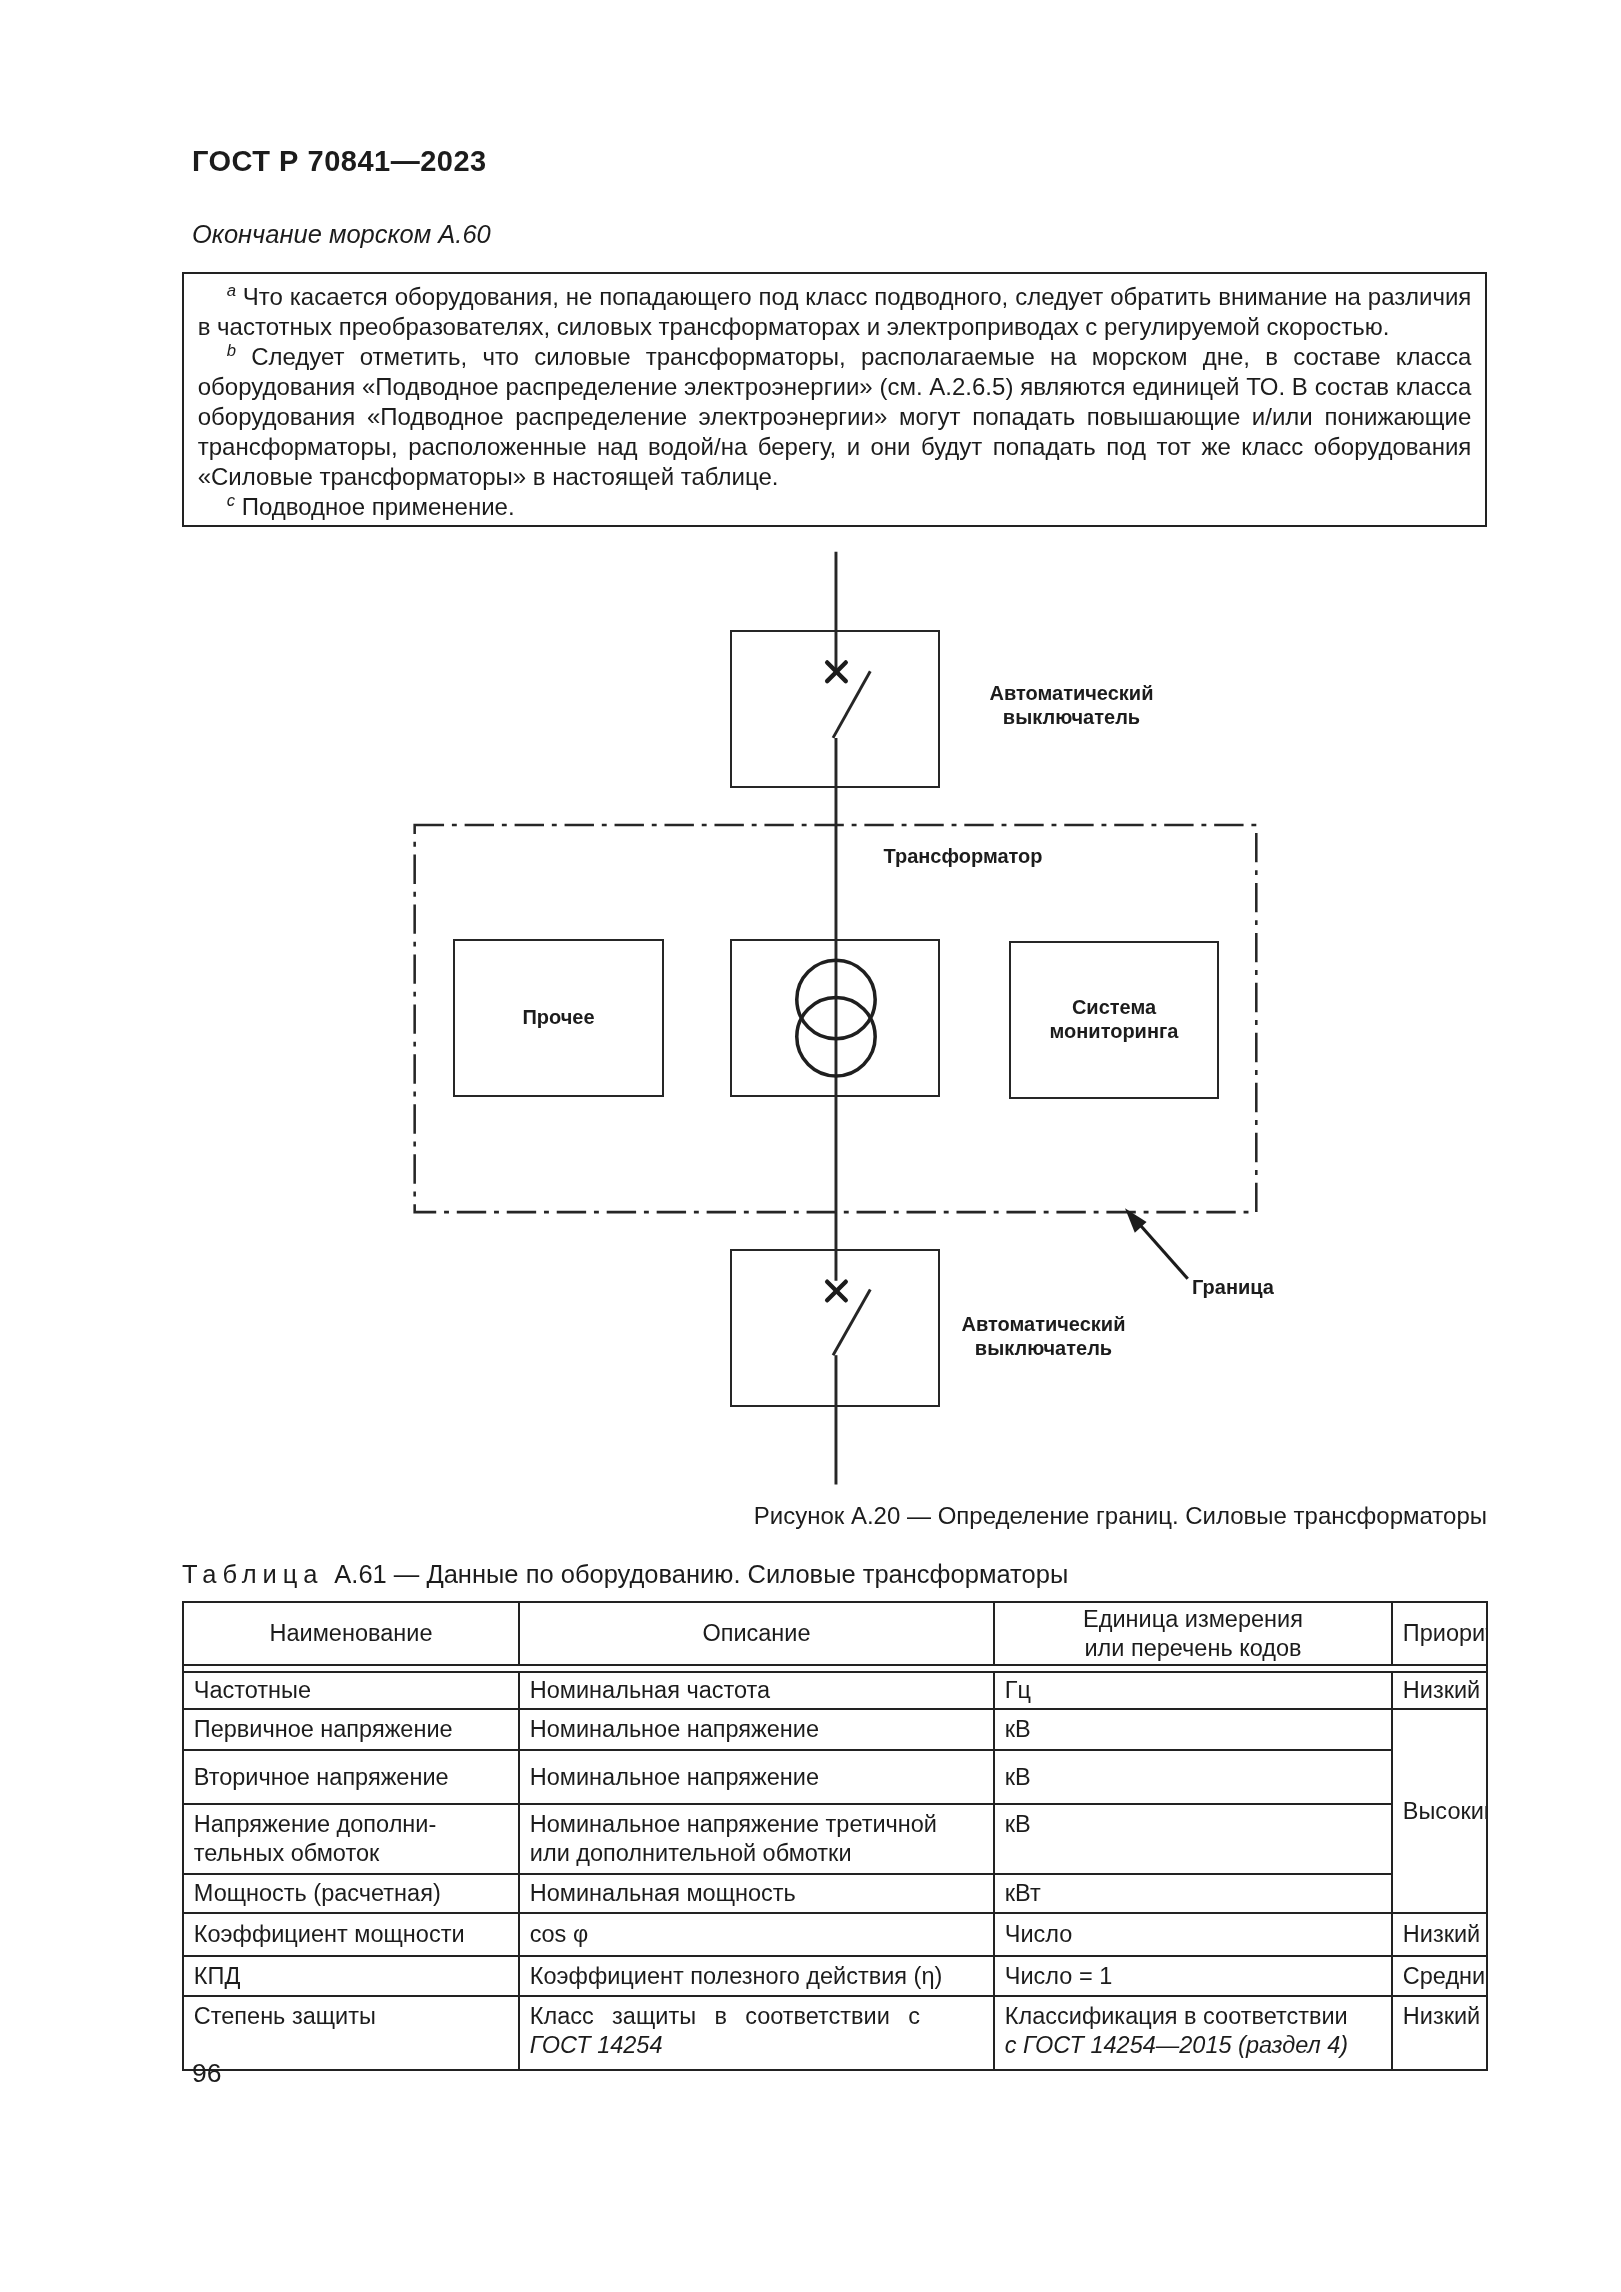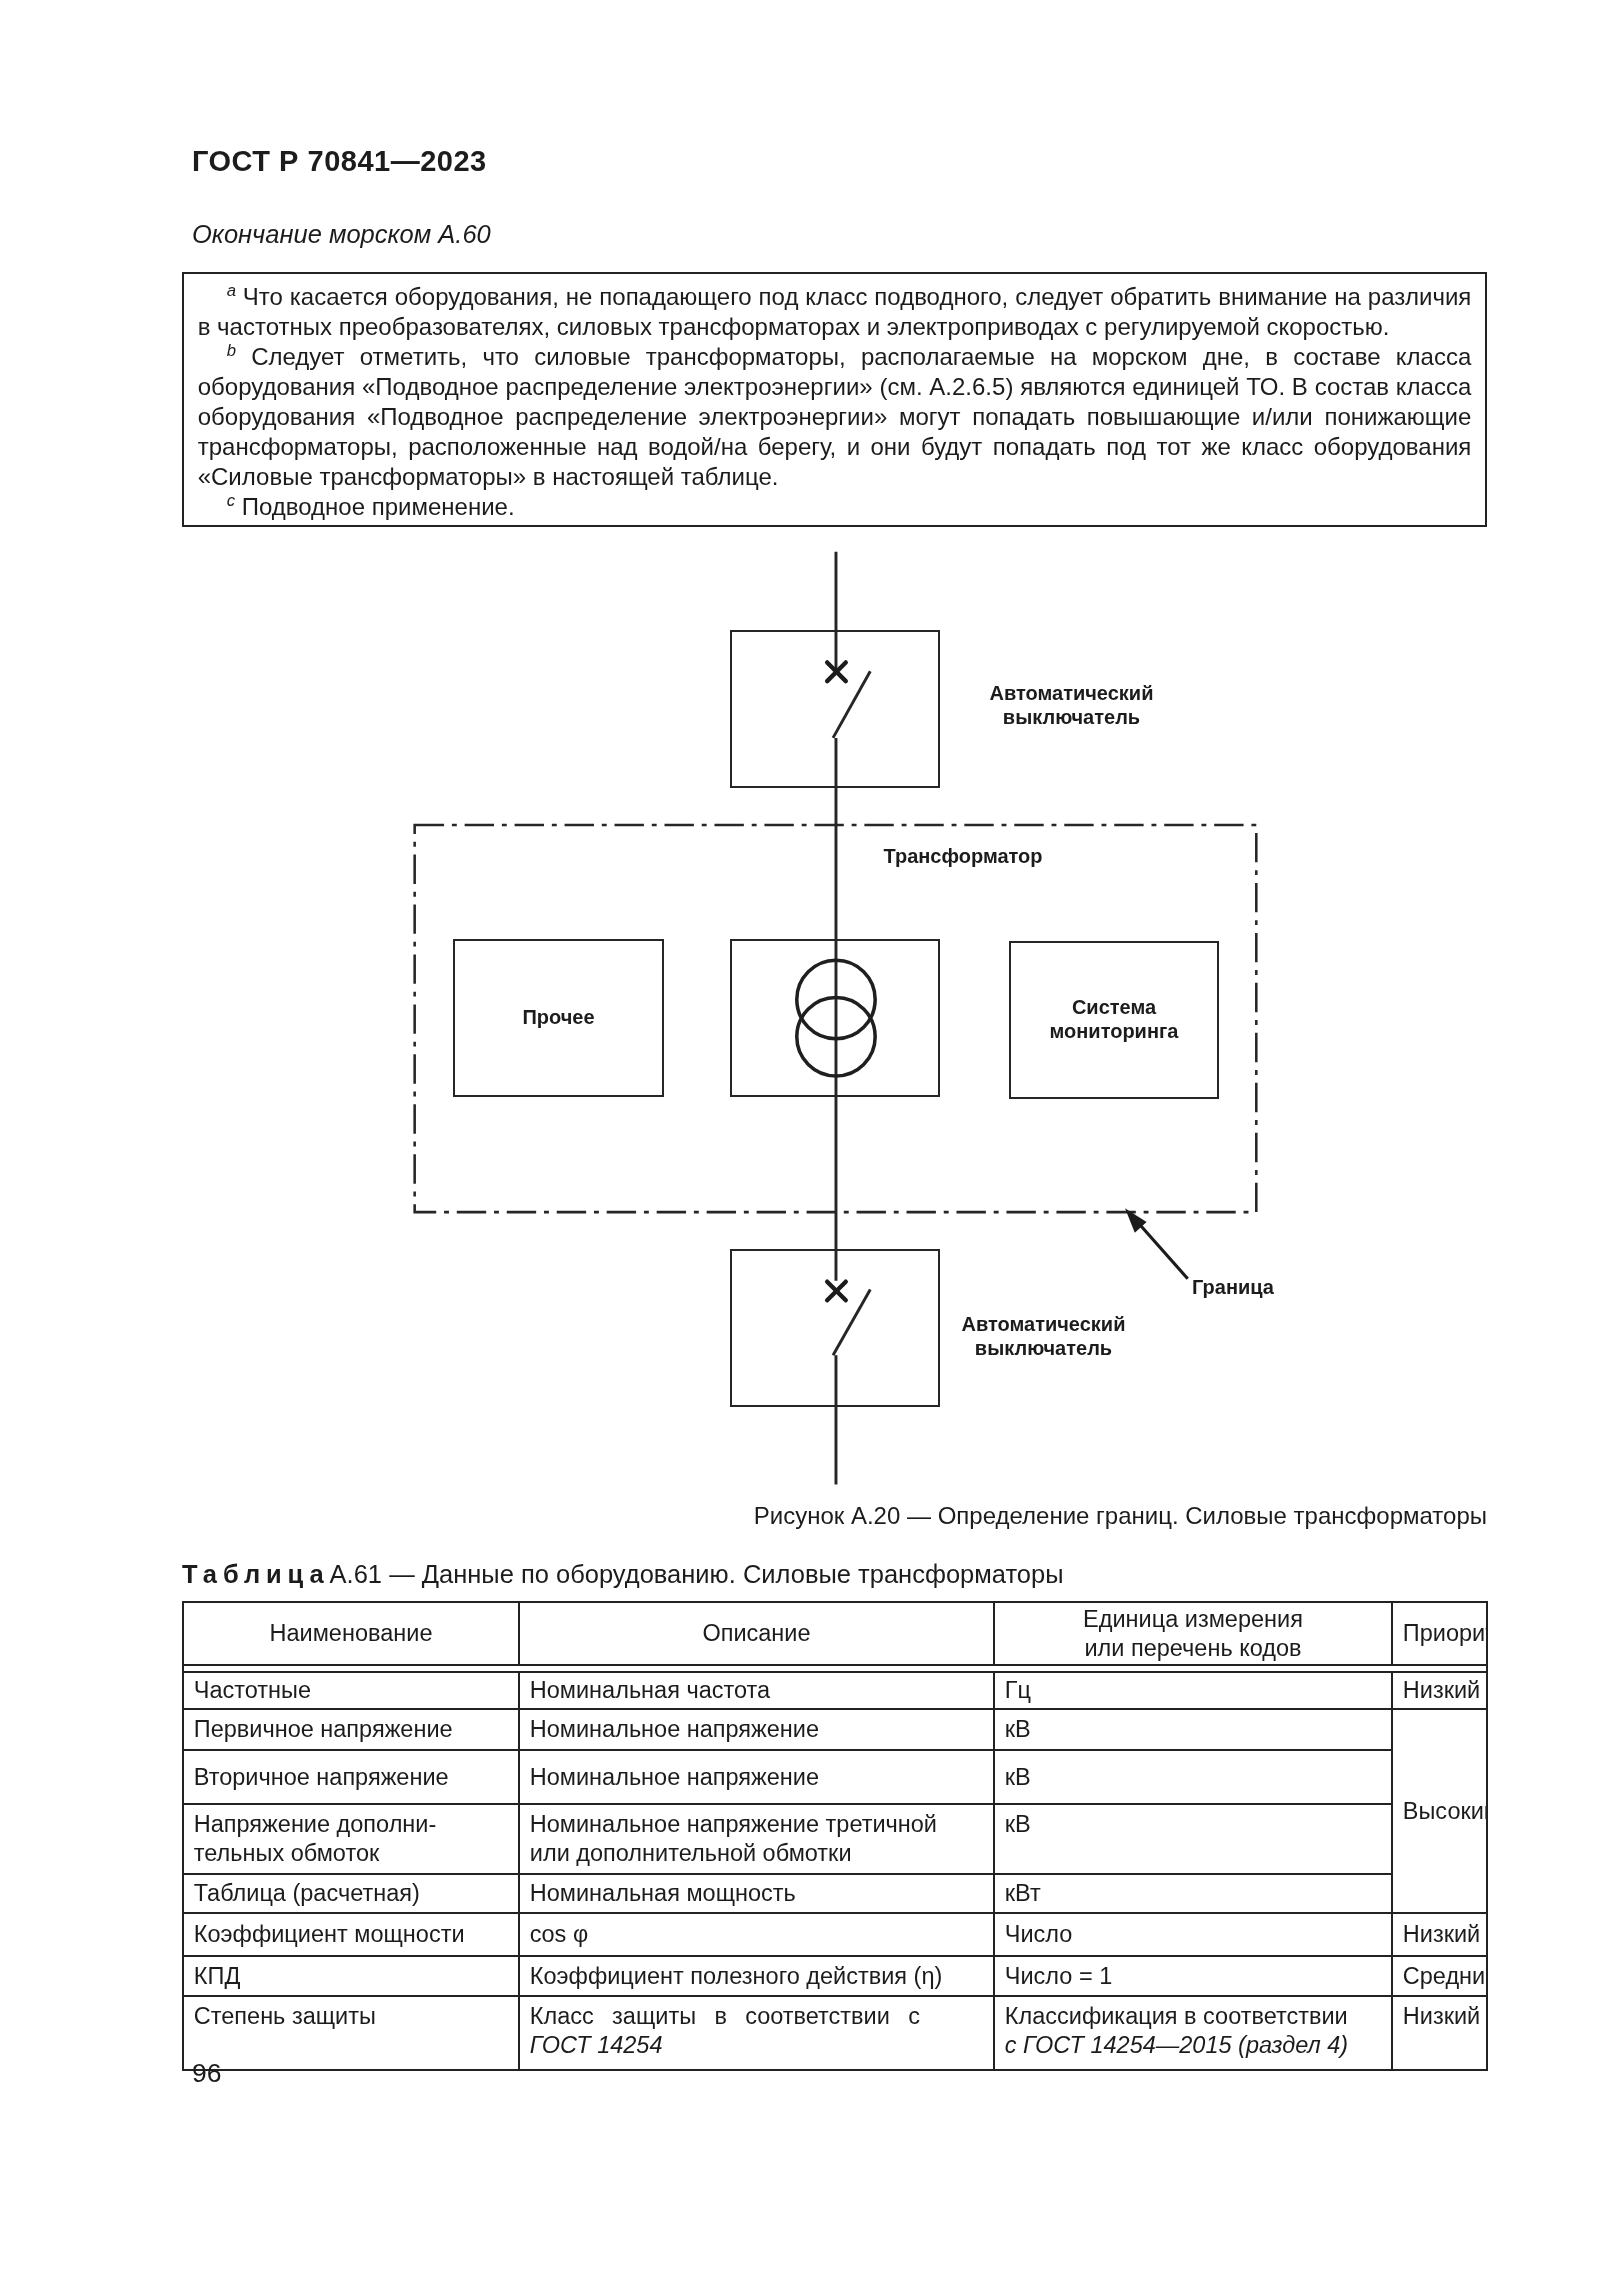--- a/index.html
+++ b/index.html
@@ -41,21 +41,21 @@
     white-space:pre-line;text-align:center;
   }
   .fig-caption{
     left:182px;top:1502px;width:1305px;
     font-size:24px;text-align:right;
   }
   .tbl-heading{
     left:182px;top:1560px;
     font-size:25.5px;
   }
-  .tbl-heading .sp{letter-spacing:5.9px;margin-right:0;font-weight:bold;}
+  .tbl-heading .sp{letter-spacing:5.9px;margin-right:11px;}
   table.gost{
     position:absolute;left:182px;top:1601px;
     width:1305px;
     border-collapse:collapse;
     border:2.9px solid #222;
     font-size:23.5px;line-height:1.22;
     table-layout:fixed;
   }
   table.gost th, table.gost td{
     border:2px solid #222;
@@ -187,21 +187,21 @@
         <td>кВ</td>
       </tr>
       <tr style="height:70px;">
         <td style="vertical-align:top;padding-top:4.9px;">Напряжение дополни-
 тельных обмоток</td>
         <td style="vertical-align:top;padding-top:4.9px;">Номинальное напряжение третичной
 или дополнительной обмотки</td>
         <td style="vertical-align:top;padding-top:4.9px;">кВ</td>
       </tr>
       <tr style="height:39px;">
-        <td>Таблица (расчетная)</td>
+        <td>Мощность (расчетная)</td>
         <td>Номинальная мощность</td>
         <td>кВт</td>
       </tr>
       <tr style="height:43px;">
         <td>Коэффициент мощности</td>
         <td>cos φ</td>
         <td>Число</td>
         <td>Низкий</td>
       </tr>
       <tr style="height:40px;">

